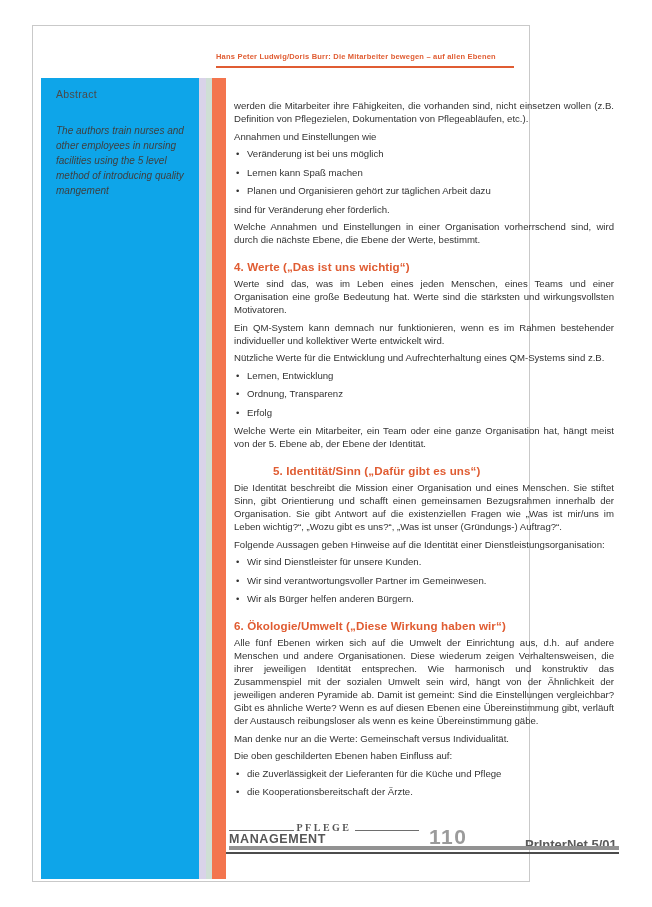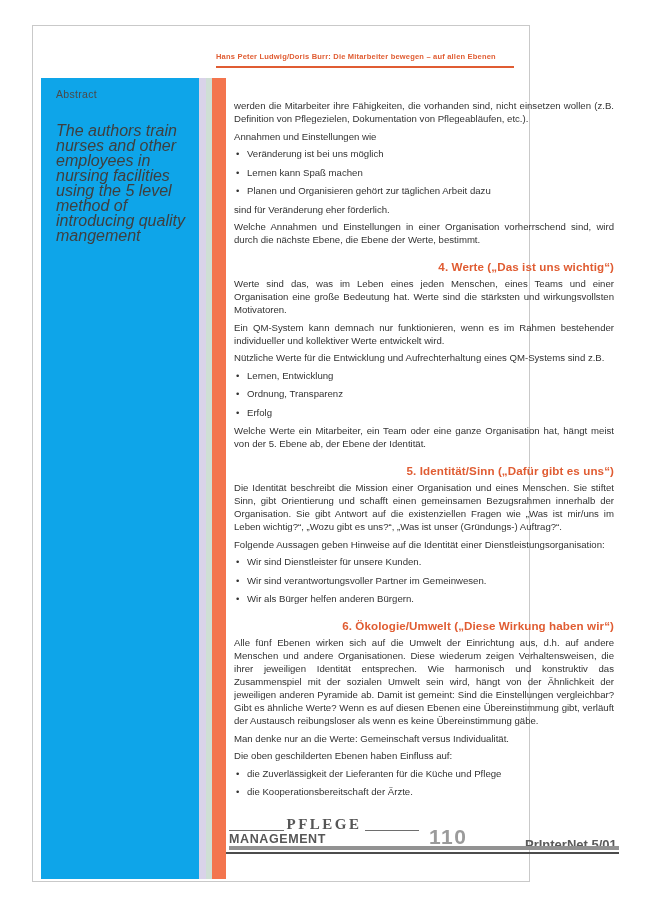--- a/index.html
+++ b/index.html
@@ -24,37 +24,37 @@
   
   .sidebar-box{position:absolute;left:8px;top:52px;bottom:2px;width:158px;background:#d6d6d6;}
   .stripe-lavender{position:absolute;left:166px;top:52px;bottom:2px;width:7px;}
   .stripe-mint{position:absolute;left:173px;top:52px;bottom:2px;width:6px;}
   .orange-bar{position:absolute;left:179px;top:52px;bottom:2px;width:14px;}
   .abstract-label{
     padding:10px 0 0 15px;font-size:10.5px;color:#4a4a4a;letter-spacing:.3px;
   }
   .abstract-text{
     margin:23px 8px 0 15px;width:138px;
-    font-size:16px;font-style:italic;line-height:15px;color:#3f3f3f;
+    font-size:10px;font-style:italic;line-height:15px;color:#3f3f3f;
   }
   
   .main-col{
     position:absolute;left:201px;top:53px;width:380px;height:724px;overflow:hidden;
     font-size:9.6px;line-height:13px;color:#333;margin-top:20px;
   }
   .p{margin:0 0 4.5px;text-align:justify;}
   .li{position:relative;margin:1.5px 0 5.5px;padding-left:13px;text-align:left;}
   .li::before{content:"•";position:absolute;left:2px;top:0;font-size:9.6px;color:#333;}
-  .h{margin:14px 0 4px;font-size:11.6px;font-weight:bold;letter-spacing:.1px;text-align:right;}
+  .h{margin:14px 0 4px;font-size:11.6px;font-weight:bold;letter-spacing:.1px;}
   
   .footer-logo{position:absolute;left:196px;top:795px;width:190px;color:#565656;}
   .logo-row{display:flex;align-items:flex-end;height:12px;}
   .logo-line{flex:1;height:0;border-bottom:1.6px solid #6e6e6e;margin-bottom:2px;}
   .logo-top{
-    font-family:"Liberation Serif", serif;font-weight:bold;font-size:15px;
+    font-family:"Liberation Serif", serif;font-weight:bold;font-size:10px;
     letter-spacing:2.5px;padding:0 3px;white-space:nowrap;
   }
   .logo-bottom{
     font-weight:bold;font-size:12.5px;letter-spacing:.6px;margin-top:-1px;white-space:nowrap;
   }
   .page-number{
     position:absolute;left:374px;top:799px;font-size:21px;font-weight:bold;
     color:#9b9b9b;letter-spacing:1.5px;margin-left:22px;
   }
   .issue-ref{

